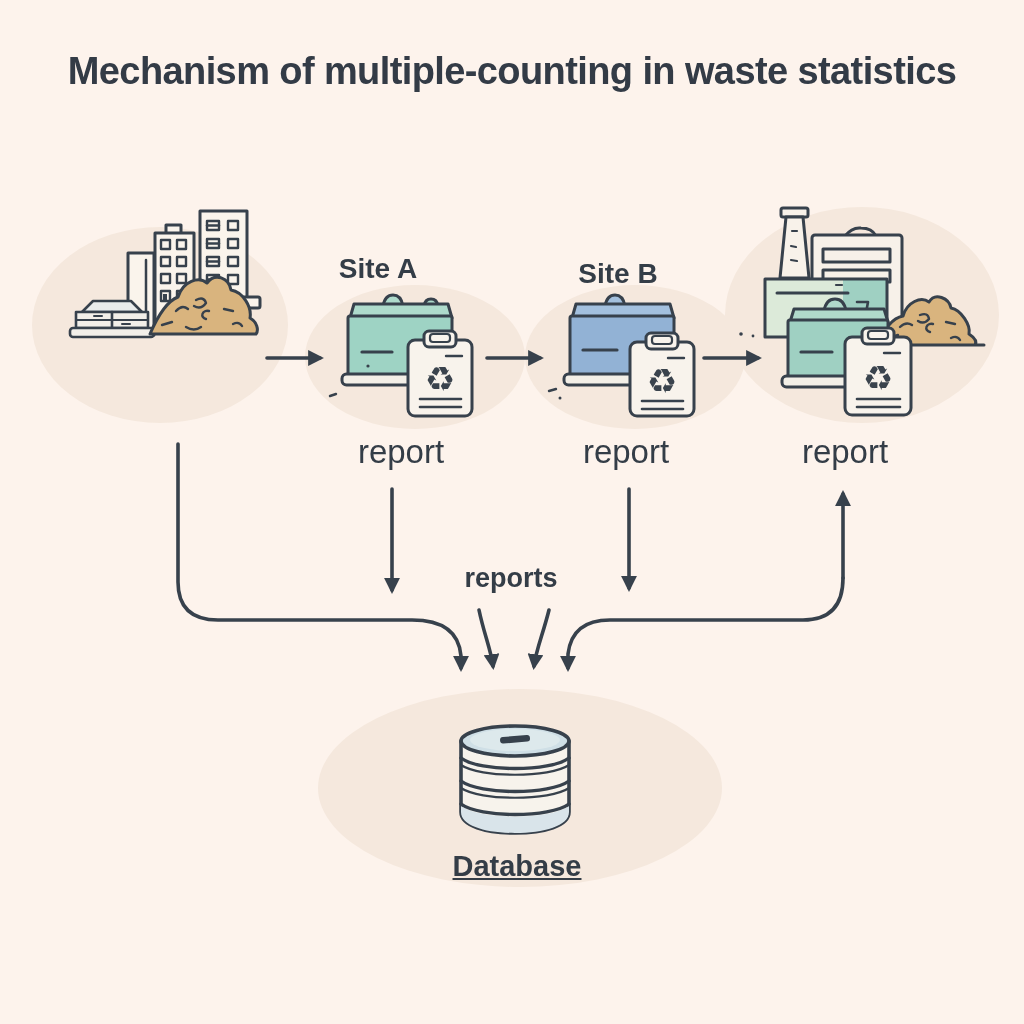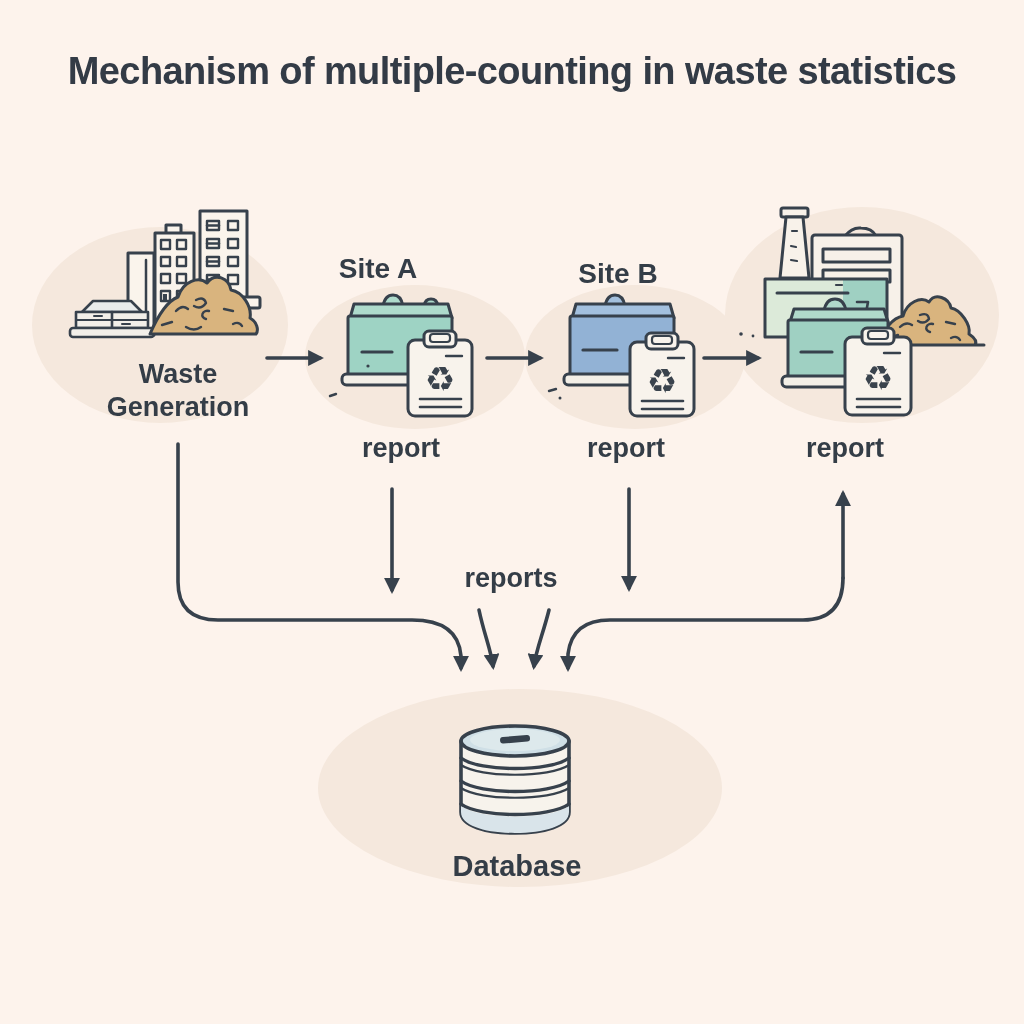--- a/index.html
+++ b/index.html
@@ -4,23 +4,23 @@
 <style>
   html,body{margin:0;padding:0;width:1024px;height:1024px;overflow:hidden;}
   body{background:#fdf3ec;font-family:"Liberation Sans","DejaVu Sans",sans-serif;}
   .stage{position:relative;width:1024px;height:1024px;}
   svg.layer{position:absolute;left:0;top:0;width:1024px;height:1024px;}
   .labels{position:absolute;left:0;top:0;width:1024px;height:748px;pointer-events:none;}
   .lbl{position:absolute;color:#343d47;transform:translateX(-50%);text-align:center;white-space:nowrap;}
   .title{left:512px;top:50px;font-size:38px;font-weight:700;letter-spacing:-0.6px;color:#333b46;}
   .site-label{font-size:28px;font-weight:700;}
   .wg-label{left:178px;top:358px;font-size:27px;font-weight:600;line-height:1.22;white-space:normal;width:200px;margin-left:-100px;transform:none;}
-  .report-label{font-size:27px;font-weight:700;}
+  .report-label{font-size:33px;font-weight:400;}
   .reports-label{left:511px;top:563px;font-size:27px;font-weight:600;text-align:center;}
-  .db-label{left:517px;top:850px;font-size:29px;font-weight:700;}
+  .db-label{left:517px;top:850px;font-size:29px;font-weight:700;text-decoration:underline;}
   .recycle{font-family:"DejaVu Sans",sans-serif;font-size:34px;fill:#3a434d;}
 </style>
 </head>
 <body>
 
 <div class="stage">
 
   <svg class="layer" viewBox="0 0 1024 1024">
     <defs>
       <marker id="ah" viewBox="0 0 10 10" refX="7.5" refY="5" markerWidth="4.4" markerHeight="4.4" orient="auto-start-reverse">
@@ -220,21 +220,20 @@
         <circle cx="753" cy="336" r="1.4" fill="#37414c" stroke="none"></circle>
         <path d="M330,396 l6,-2"></path>
         <path d="M549,391 l7,-2"></path>
         <circle cx="560" cy="398" r="1.5" fill="#37414c" stroke="none"></circle>
       </g>
     </g>
   </svg>
 
   <div class="labels">
     <div class="lbl title">Mechanism of multiple-counting in waste statistics</div>
-    <div class="lbl wg-label">Waste Generation</div>
     <div class="lbl site-label" style="left:378px;top:253px;">Site A</div>
     <div class="lbl site-label" style="left:618px;top:258px;">Site B</div>
     <div class="lbl report-label" style="left:401px;top:433px;">report</div>
     <div class="lbl report-label" style="left:626px;top:433px;">report</div>
     <div class="lbl report-label" style="left:845px;top:433px;">report</div>
     <div class="lbl reports-label">reports</div>
     <div class="lbl db-label">Database</div>
   </div>
 </div>
 

